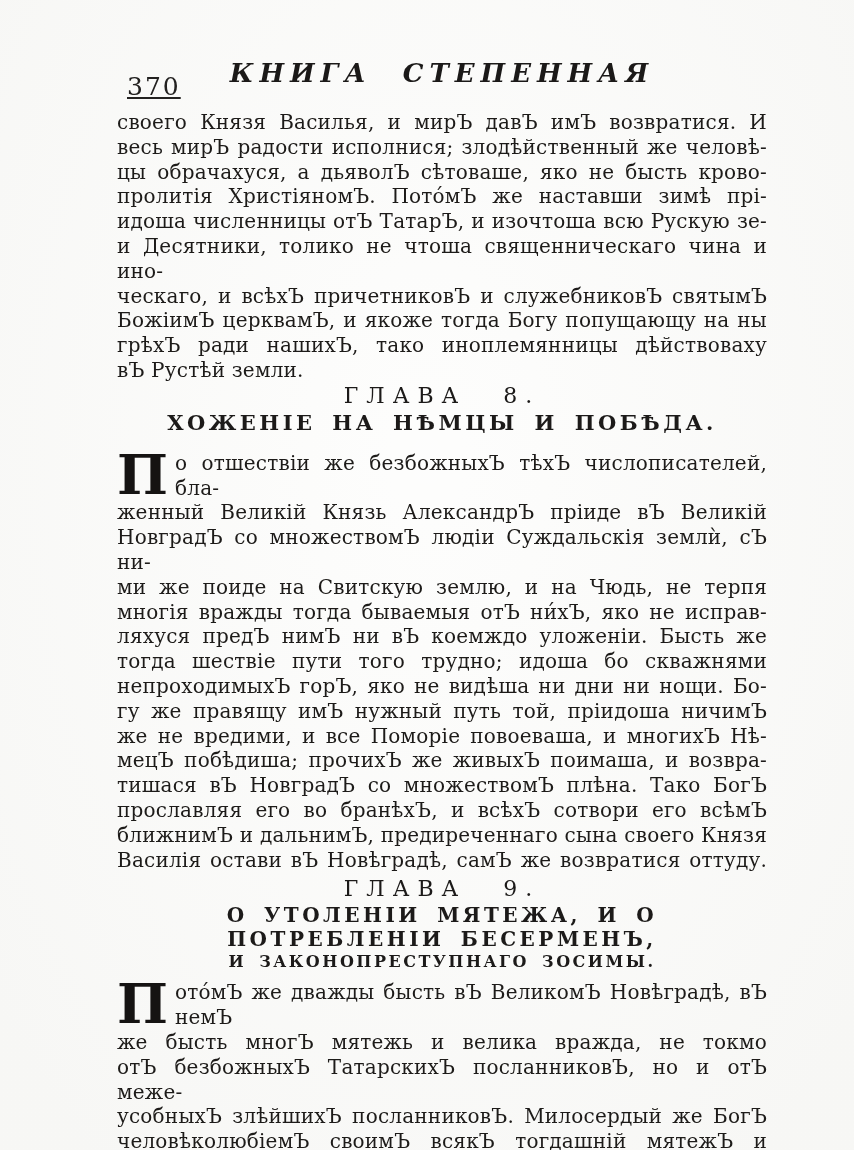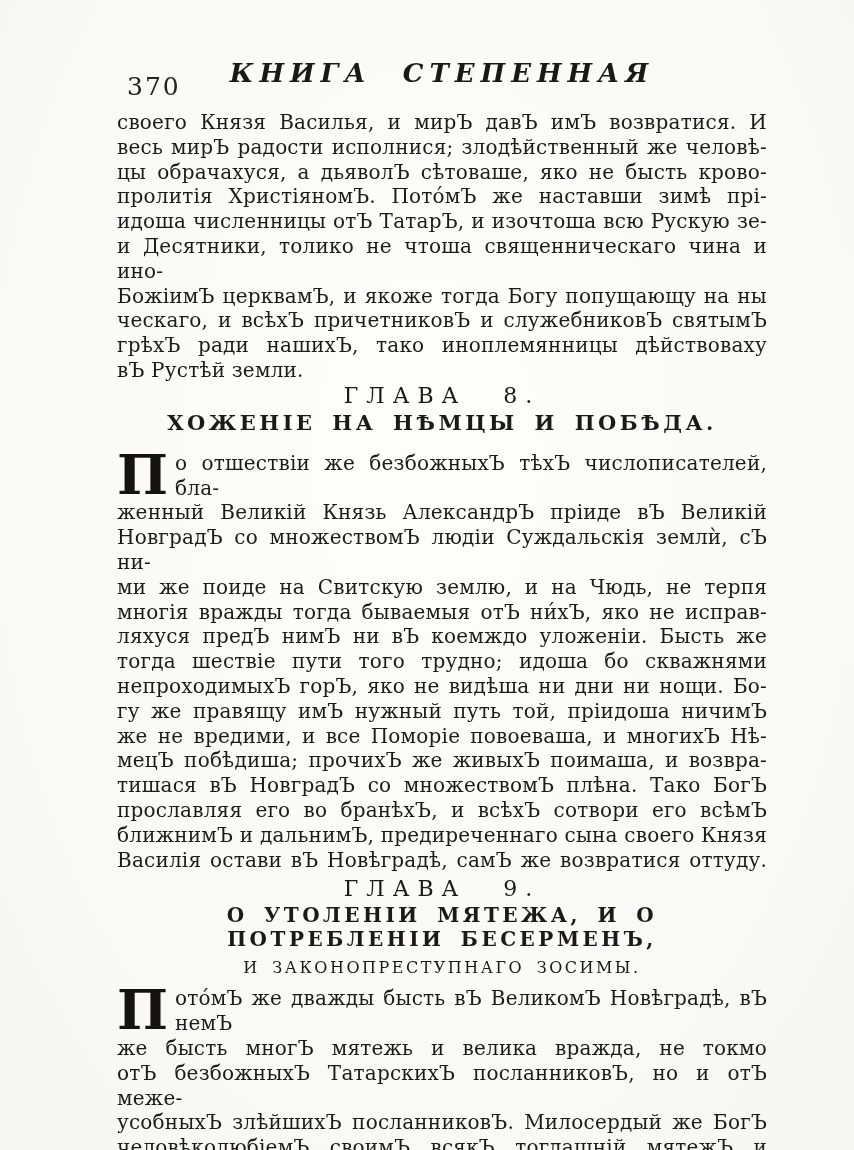--- a/index.html
+++ b/index.html
@@ -13,21 +13,21 @@
   }
   .page{
     position:absolute; inset:0;
     background:
       radial-gradient(ellipse at 50% 40%, rgba(255,255,255,0.6), rgba(0,0,0,0.015) 90%),
       #fbfbf9;
   }
   .header{position:absolute; top:58px; left:117px; width:650px; height:40px;}
   .page-number{
     position:absolute; left:10px; top:14px;
-    font-size:25px; letter-spacing:2px; color:#232120;
+    font-size:25px; letter-spacing:2px; color:#232120;text-decoration:underline;
   }
   .running-title{
     position:absolute; left:0; right:0; top:0;
     text-align:center;
     font-size:26px; font-weight:bold; font-style:italic;
     letter-spacing:6px; word-spacing:16px;
     color:#1b1918;
   }
   .body-column{
     position:absolute; left:117px; top:110px; width:650px;
@@ -54,22 +54,22 @@
     color:#1c1a19;
   }
   .chap-subheading{
     text-align:center;
     font-size:21px; font-weight:bold; letter-spacing:3.5px; word-spacing:6px;
     margin-bottom:16px;
     color:#1c1a19;
   }
   .chap-subheading-small{
     text-align:center;
-    font-size:16px; font-weight:normal; letter-spacing:2.5px; word-spacing:5px;
-    margin-top:7px; margin-bottom:9px;
+    font-size:16px; font-weight:bold; letter-spacing:2.5px; word-spacing:5px;
+    margin-top:1px; margin-bottom:9px;
     color:#1c1a19;
   }
   .catchword{
     text-align:left;
     font-size:19px; line-height:24px;
     padding-right:4px;
     color:#232120;
   }
   .spacer-sm{height:4px;}
 </style>
@@ -86,22 +86,22 @@
   <div class="body-column">
 
     <div class="para">
       <div>
           <div class="tline">своего Князя Василья, и мирЪ давЪ имЪ возвратися. И</div>
           <div class="tline">весь мирЪ радости исполнися; злодѣйственный же человѣ-</div>
           <div class="tline">цы обрачахуся, а дьяволЪ сѣтоваше, яко не бысть крово-</div>
           <div class="tline">пролитія ХристіяномЪ. Пото́мЪ же наставши зимѣ прі-</div>
           <div class="tline">идоша численницы отЪ ТатарЪ, и изочтоша всю Рускую зе-</div>
           <div class="tline">и Десятники, толико не чтоша священническаго чина и ино-</div>
+          <div class="tline">ческаго, и всѣхЪ причетниковЪ и служебниковЪ святымЪ</div>
           <div class="tline">БожіимЪ церквамЪ, и якоже тогда Богу попущающу на ны</div>
-          <div class="tline">ческаго, и всѣхЪ причетниковЪ и служебниковЪ святымЪ</div>
           <div class="tline">грѣхЪ ради нашихЪ, тако иноплемянницы дѣйствоваху</div>
           <div class="tline flush">вЪ Рустѣй земли.</div>
         </div>
     </div>
 
     <div class="chap-heading">ГЛАВА 8.</div>
     <div class="chap-subheading">ХОЖЕНІЕ НА НѢМЦЫ И ПОБѢДА.</div>
 
     <div class="para">
       <span class="dropcap">П</span>

